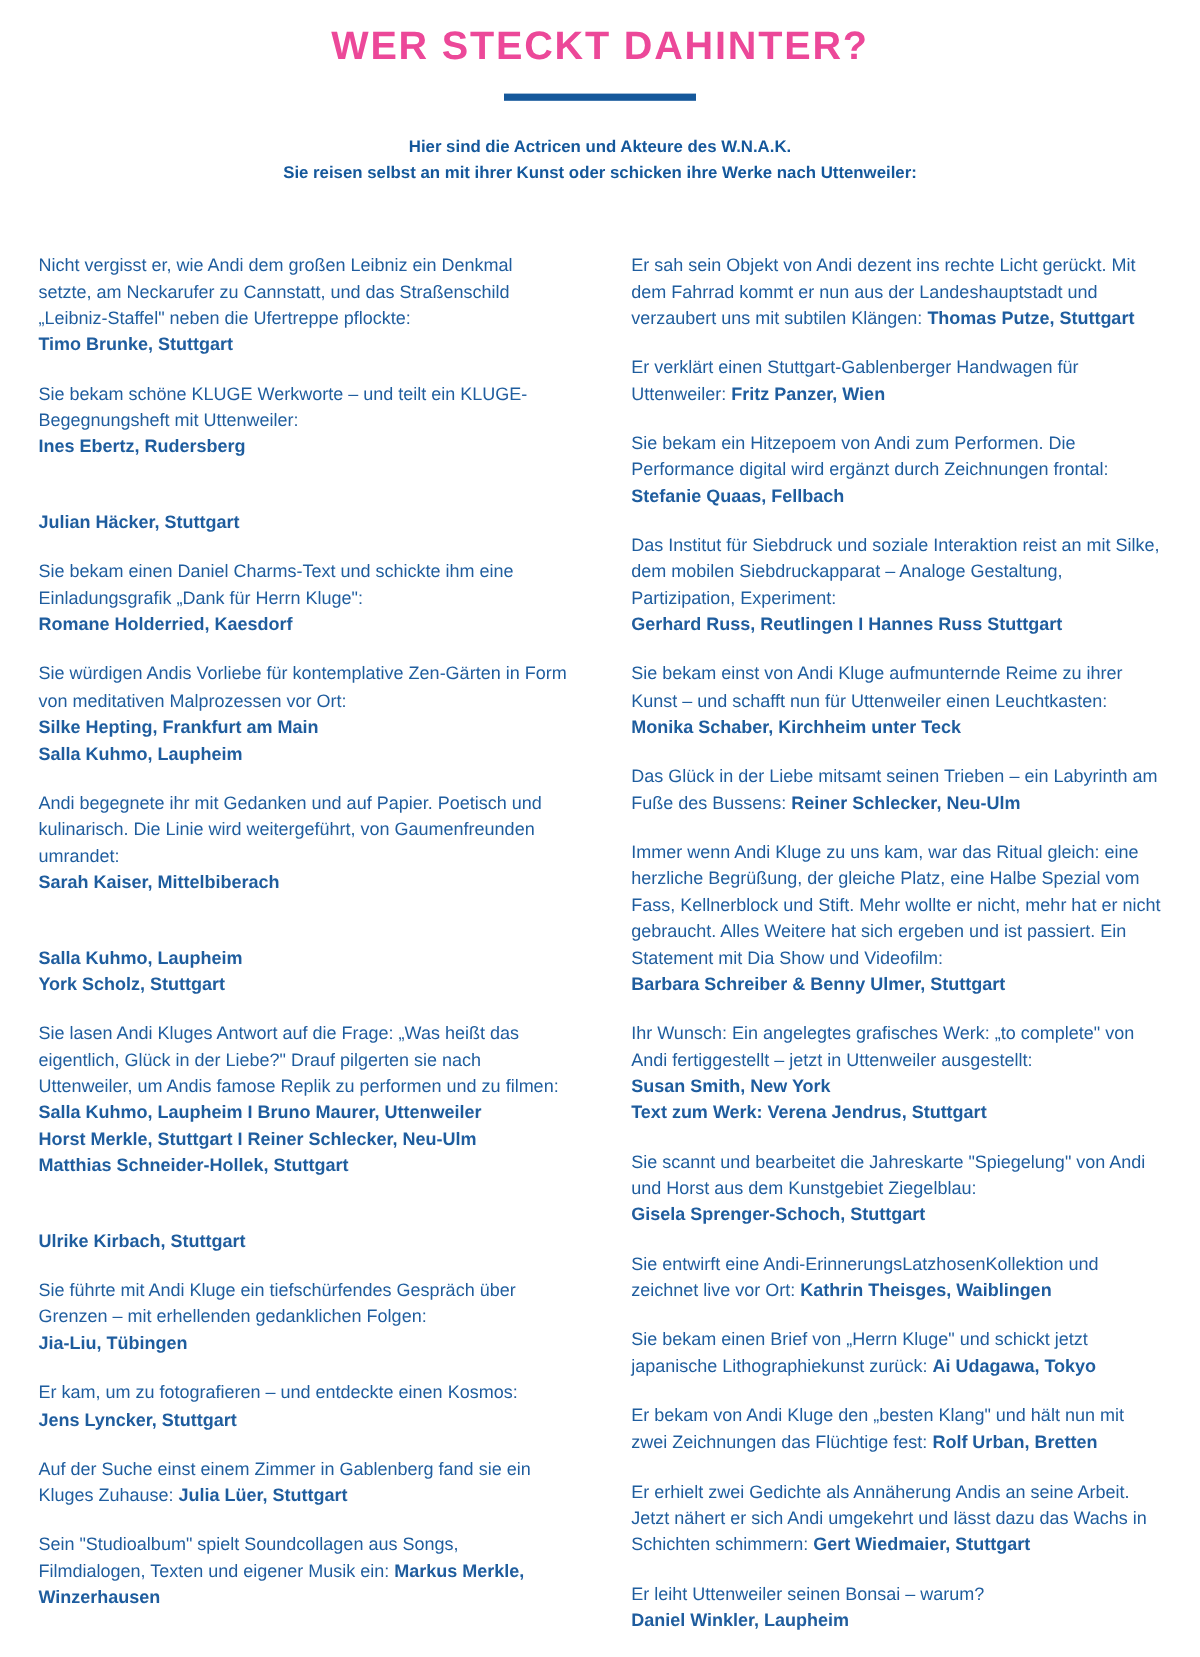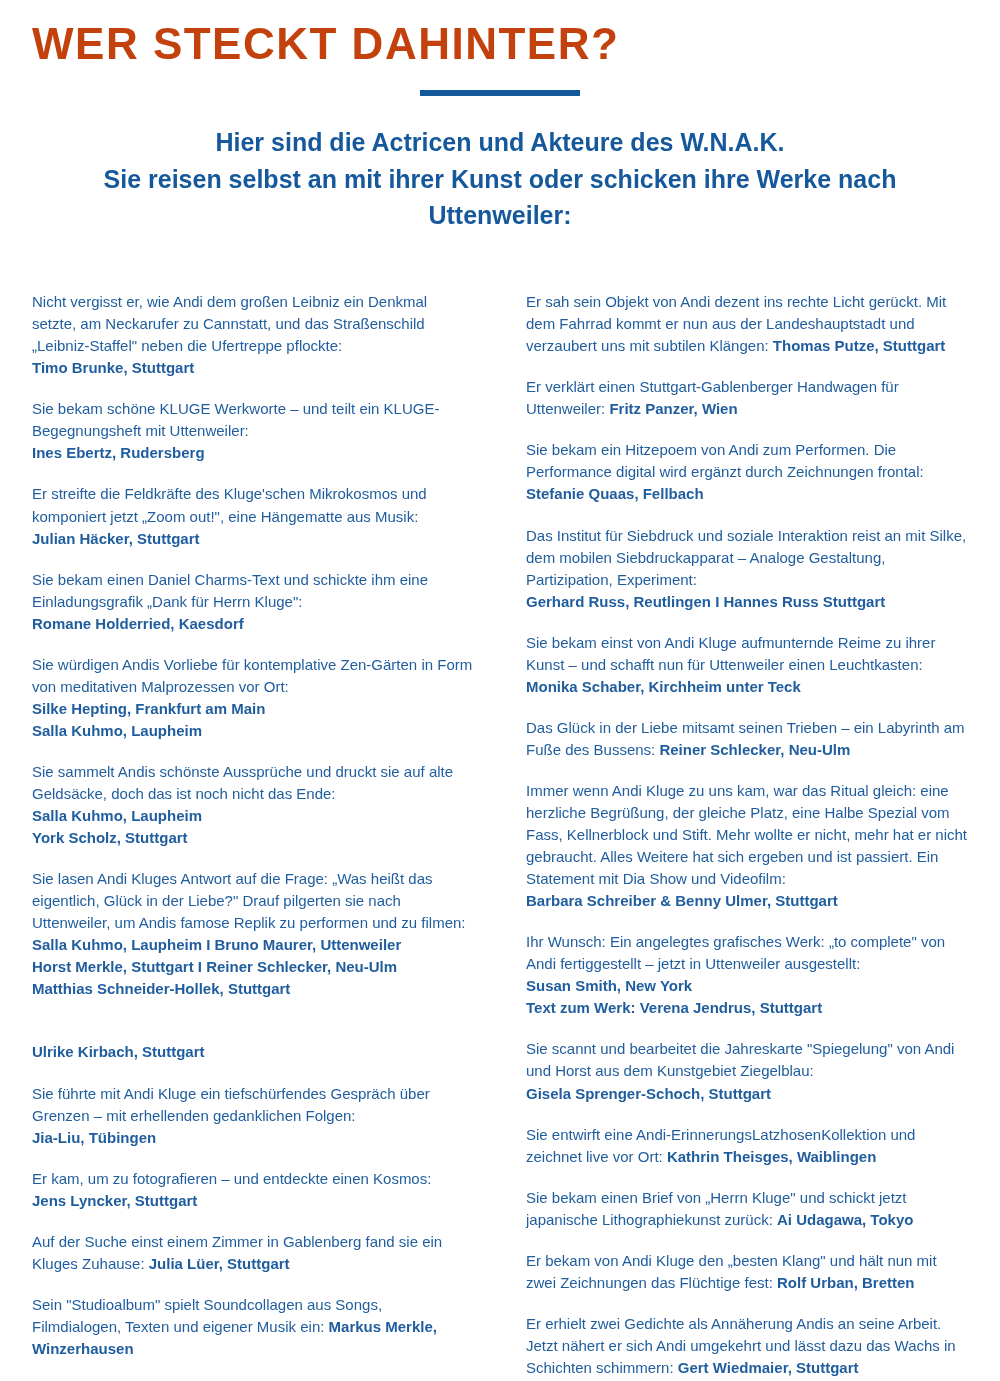--- a/index.html
+++ b/index.html
@@ -15,37 +15,37 @@
     -webkit-font-smoothing: antialiased;
   }
   .page {
     position: relative;
     width: 1000px;
     min-height: 1381px;
     box-sizing: border-box;
     padding: 14px 32px 10px 32px;
   }
   .title {
-    text-align: left;
-    font-size: 44px;
+    text-align: center;
+    font-size: 33px;
     font-weight: bold;
     letter-spacing: 1.5px;
-    color: #c2410c;
+    color: #ec4899;
     margin: 6px 0 0 0;
     line-height: 1.1;
   }
   .rule {
     width: 160px;
     height: 6px;
     background: #15589b;
     margin: 22px auto 0 auto;
   }
   .subtitle {
     text-align: center;
-    font-size: 25px;
+    font-size: 14px;
     font-weight: bold;
     color: #15589b;
     line-height: 1.45;
     margin: 28px 0 0 0;
   }
   .columns {
     display: flex;
     gap: 52px;
     margin-top: 58px;
   }
@@ -80,24 +80,25 @@
 
   <div class="subtitle">
     <div>Hier sind die Actricen und Akteure des W.N.A.K.</div>
     <div>Sie reisen selbst an mit ihrer Kunst oder schicken ihre Werke nach Uttenweiler:</div>
   </div>
 
   <div class="columns">
     <div class="col left" id="left-col">
         <div class="entry"><span class="desc">Nicht vergisst er, wie Andi dem großen Leibniz ein Denkmal setzte, am Neckarufer zu Cannstatt, und das Straßenschild „Leibniz-Staffel" neben die Ufertreppe pflockte:</span><br><span class="name">Timo Brunke, Stuttgart</span></div>
         <div class="entry"><span class="desc">Sie bekam schöne KLUGE Werkworte – und teilt ein KLUGE-Begegnungsheft mit Uttenweiler:</span><br><span class="name">Ines Ebertz, Rudersberg</span></div>
-        <div class="entry"><span class="desc">Er streifte die Feldkräfte des Kluge'schen Mikrokosmos und komponiert jetzt „Zoom out!", eine Hängematte aus Musik:</span><br><span class="name">Julian Häcker, Stuttgart</span></div>
+        <div class="entry"><br><span class="name">Julian Häcker, Stuttgart</span></div>
         <div class="entry"><span class="desc">Sie bekam einen Daniel Charms-Text und schickte ihm eine Einladungsgrafik „Dank für Herrn Kluge":</span><br><span class="name">Romane Holderried, Kaesdorf</span></div>
         <div class="entry"><span class="desc">Sie würdigen Andis Vorliebe für kontemplative Zen-Gärten in Form von meditativen Malprozessen vor Ort:</span><br><span class="name">Silke Hepting, Frankfurt am Main</span><br><span class="name">Salla Kuhmo, Laupheim</span></div>
-        <div class="entry"><span class="desc">Sie sammelt Andis schönste Aussprüche und druckt sie auf alte Geldsäcke,  doch das ist noch nicht das Ende:</span><br><span class="name">Salla Kuhmo, Laupheim</span><br><span class="name">York Scholz, Stuttgart</span></div>
+        <div class="entry"><span class="desc">Andi begegnete ihr mit Gedanken und auf Papier. Poetisch und kulinarisch. Die Linie wird weitergeführt, von Gaumenfreunden umrandet:</span><br><span class="name">Sarah Kaiser, Mittelbiberach</span></div>
+        <div class="entry"><br><span class="name">Salla Kuhmo, Laupheim</span><br><span class="name">York Scholz, Stuttgart</span></div>
         <div class="entry"><span class="desc">Sie lasen Andi Kluges Antwort auf die Frage: „Was heißt das eigentlich, Glück in der Liebe?" Drauf pilgerten sie nach Uttenweiler, um Andis famose Replik zu performen und zu filmen:</span><br><span class="name">Salla Kuhmo, Laupheim  I  Bruno Maurer, Uttenweiler</span><br><span class="name">Horst Merkle, Stuttgart  I  Reiner Schlecker, Neu-Ulm</span><br><span class="name">Matthias Schneider-Hollek, Stuttgart</span></div>
         <div class="entry"><br><span class="name">Ulrike Kirbach, Stuttgart</span></div>
         <div class="entry"><span class="desc">Sie führte mit Andi Kluge ein tiefschürfendes Gespräch über Grenzen – mit erhellenden gedanklichen Folgen:</span><br><span class="name">Jia-Liu, Tübingen</span></div>
         <div class="entry"><span class="desc">Er kam, um zu fotografieren – und entdeckte einen Kosmos:</span><br><span class="name">Jens Lyncker, Stuttgart</span></div>
         <div class="entry"><span class="desc">Auf der Suche einst einem Zimmer in Gablenberg fand sie ein Kluges Zuhause: </span><span class="name">Julia Lüer, Stuttgart</span></div>
         <div class="entry"><span class="desc">Sein "Studioalbum" spielt Soundcollagen aus Songs, Filmdialogen, Texten und eigener Musik ein: </span><span class="name">Markus Merkle, Winzerhausen</span></div>
       </div>
     <div class="col right" id="right-col">
         <div class="entry"><span class="desc">Er sah sein Objekt von Andi dezent ins rechte Licht gerückt. Mit dem Fahrrad kommt er nun aus der Landeshauptstadt und verzaubert uns mit subtilen Klängen: </span><span class="name">Thomas Putze, Stuttgart</span></div>
         <div class="entry"><span class="desc">Er verklärt einen Stuttgart-Gablenberger Handwagen für Uttenweiler: </span><span class="name">Fritz Panzer, Wien</span></div>

